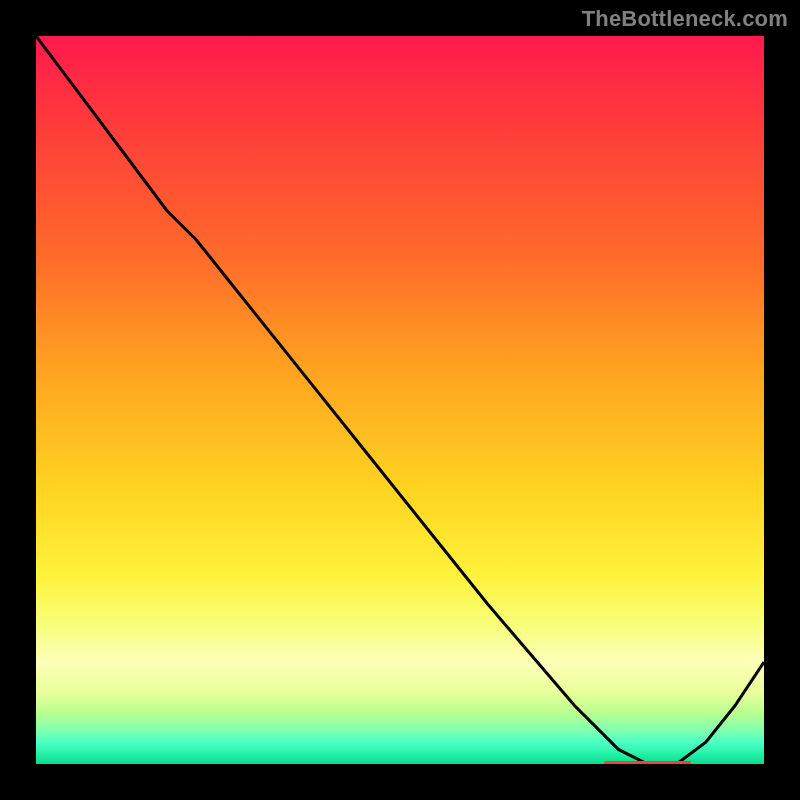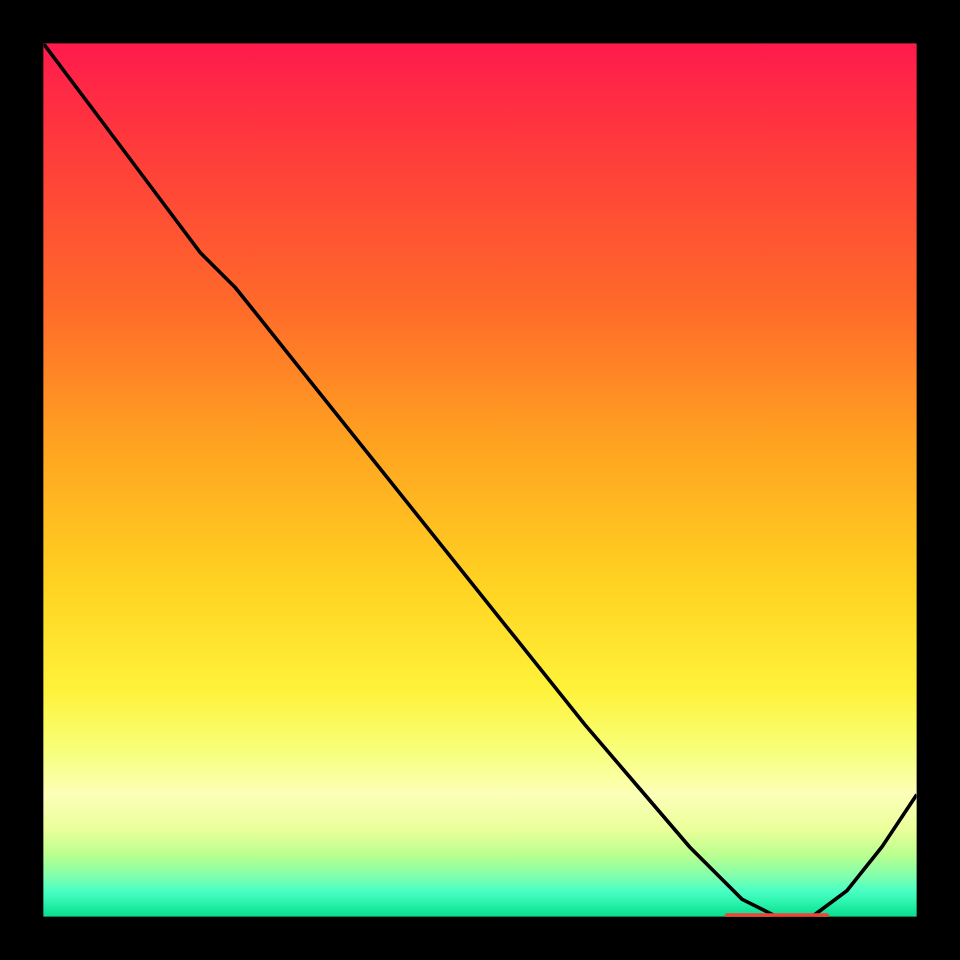--- a/index.html
+++ b/index.html
@@ -74,20 +74,21 @@
     border-radius: 2px;
     z-index: 6;
     pointer-events: none;
   }
 </style>
 </head>
 <body>
 
 <div class="frame">
 
+  <div class="watermark">TheBottleneck.com</div>
 
   <div class="plot-area">
     <div class="gradient"></div>
 
     <svg class="curve" viewBox="0 0 728 728" preserveAspectRatio="none">
       <path id="curve-path" d="M0.0 0.0 L43.7 58.2 L87.4 116.5 L131.0 174.7 L160.2 203.8 L189.3 240.2 L218.4 276.6 L276.6 349.4 L334.9 422.2 L393.1 495.0 L451.4 567.8 L495.0 618.8 L538.7 669.8 L582.4 713.4 L611.5 728.0 L640.6 728.0 L669.8 706.2 L698.9 669.8 L728.0 626.1" fill="none" stroke="#000" stroke-width="3"></path>
     </svg>
 
     <div id="marker" class="marker" style="left: 567.84px; width: 87.36px; bottom: -3px;"></div>
   </div>

